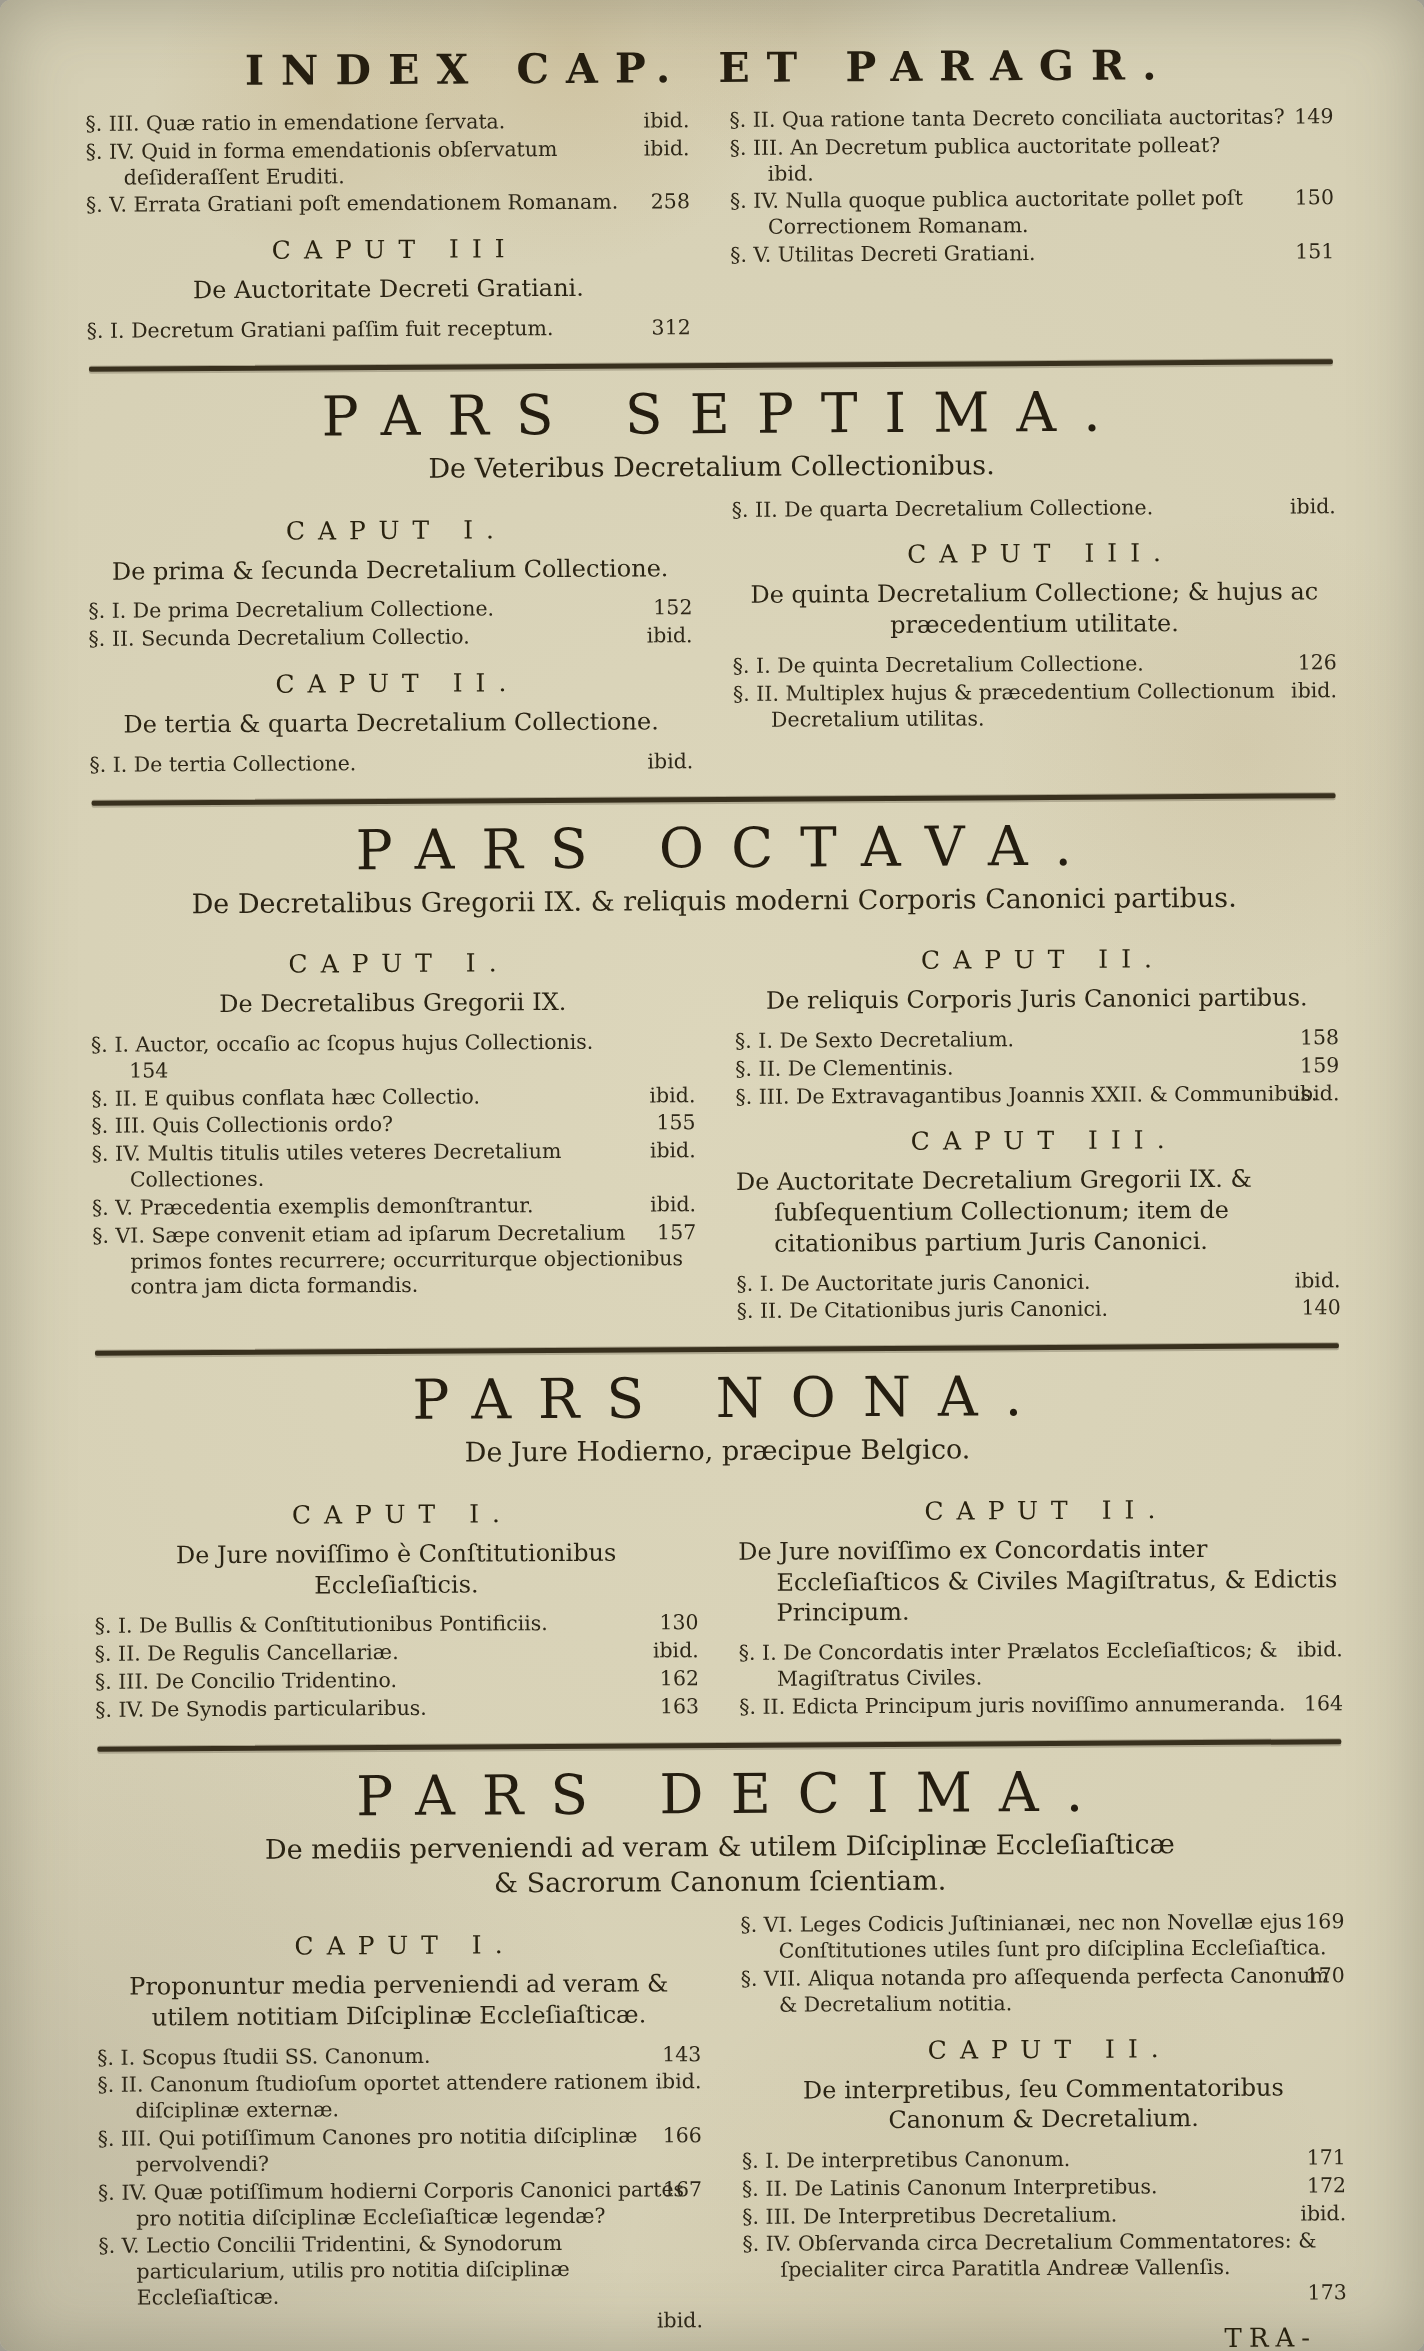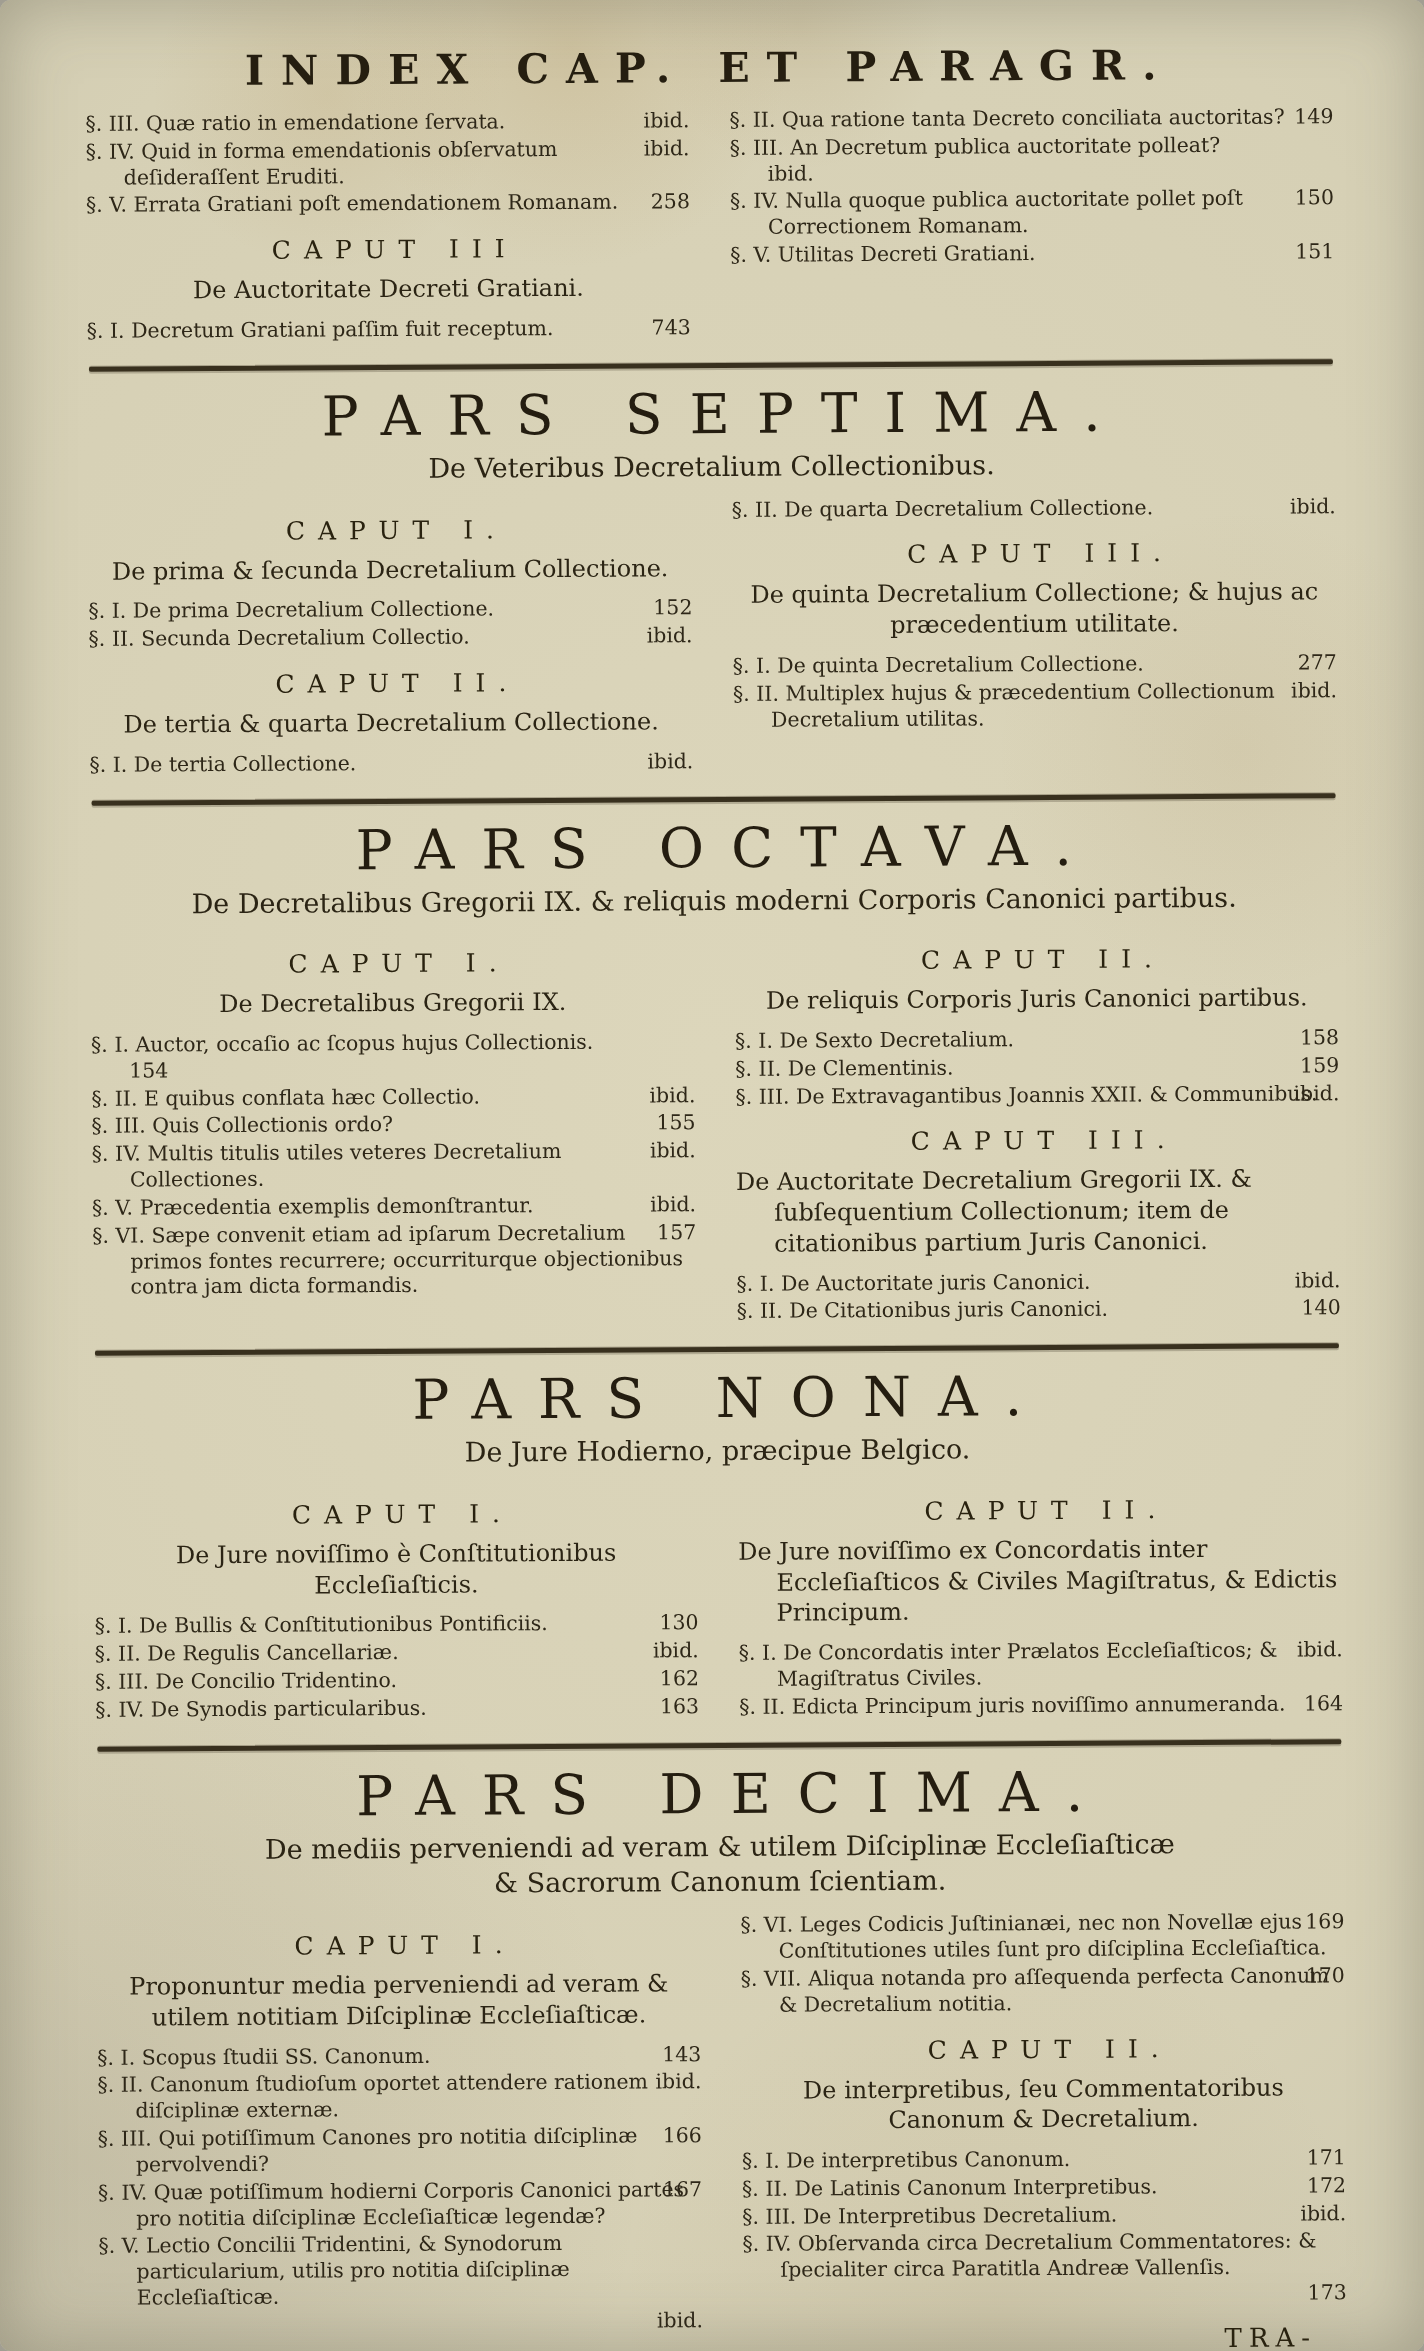--- a/index.html
+++ b/index.html
@@ -96,21 +96,21 @@
   <div class="content">
     <div class="page-header">INDEX CAP. ET PARAGR.</div>
     <div id="sections">
         <div class="cols">
           <div class="col">
             <div class="entry"><span class="pg">ibid.</span><span class="etext">§. III. Quæ ratio in emendatione ſervata.</span></div>
             <div class="entry"><span class="pg">ibid.</span><span class="etext">§. IV. Quid in forma emendationis obſervatum deſideraſſent Eruditi.</span></div>
             <div class="entry"><span class="pg">258</span><span class="etext">§. V. Errata Gratiani poſt emendationem Romanam.</span></div>
             <div class="caput">CAPUT III</div>
             <div class="chap-sub">De Auctoritate Decreti Gratiani.</div>
-            <div class="entry"><span class="pg">743</span><span class="etext">§. I. Decretum Gratiani paſſim fuit receptum.</span></div>
+            <div class="entry"><span class="pg">312</span><span class="etext">§. I. Decretum Gratiani paſſim fuit receptum.</span></div>
           </div>
           <div class="col">
             <div class="entry"><span class="pg">149</span><span class="etext">§. II. Qua ratione tanta Decreto conciliata auctoritas?</span></div>
             <div class="entry"><span class="etext">§. III. An Decretum publica auctoritate polleat?</span><div class="pgline left">ibid.</div></div>
             <div class="entry"><span class="pg">150</span><span class="etext">§. IV. Nulla quoque publica auctoritate pollet poſt Correctionem Romanam.</span></div>
             <div class="entry"><span class="pg">151</span><span class="etext">§. V. Utilitas Decreti Gratiani.</span></div>
           </div>
         </div>
         <div class="rule"></div>
         <div class="part-title">PARS SEPTIMA.</div>
@@ -122,21 +122,21 @@
             <div class="entry"><span class="pg">152</span><span class="etext">§. I. De prima Decretalium Collectione.</span></div>
             <div class="entry"><span class="pg">ibid.</span><span class="etext">§. II. Secunda Decretalium Collectio.</span></div>
             <div class="caput">CAPUT II.</div>
             <div class="chap-sub">De tertia &amp; quarta Decretalium Collectione.</div>
             <div class="entry"><span class="pg">ibid.</span><span class="etext">§. I. De tertia Collectione.</span></div>
           </div>
           <div class="col">
             <div class="entry"><span class="pg">ibid.</span><span class="etext">§. II. De quarta Decretalium Collectione.</span></div>
             <div class="caput">CAPUT III.</div>
             <div class="chap-sub">De quinta Decretalium Collectione; &amp; hujus ac præcedentium utilitate.</div>
-            <div class="entry"><span class="pg">277</span><span class="etext">§. I. De quinta Decretalium Collectione.</span></div>
+            <div class="entry"><span class="pg">126</span><span class="etext">§. I. De quinta Decretalium Collectione.</span></div>
             <div class="entry"><span class="pg">ibid.</span><span class="etext">§. II. Multiplex hujus &amp; præcedentium Collectionum Decretalium utilitas.</span></div>
           </div>
         </div>
         <div class="rule"></div>
         <div class="part-title">PARS OCTAVA.</div>
         <div class="part-sub">De Decretalibus Gregorii IX. &amp; reliquis moderni Corporis Canonici partibus.</div>
         <div class="cols">
           <div class="col">
             <div class="caput">CAPUT I.</div>
             <div class="chap-sub">De Decretalibus Gregorii IX.</div>

